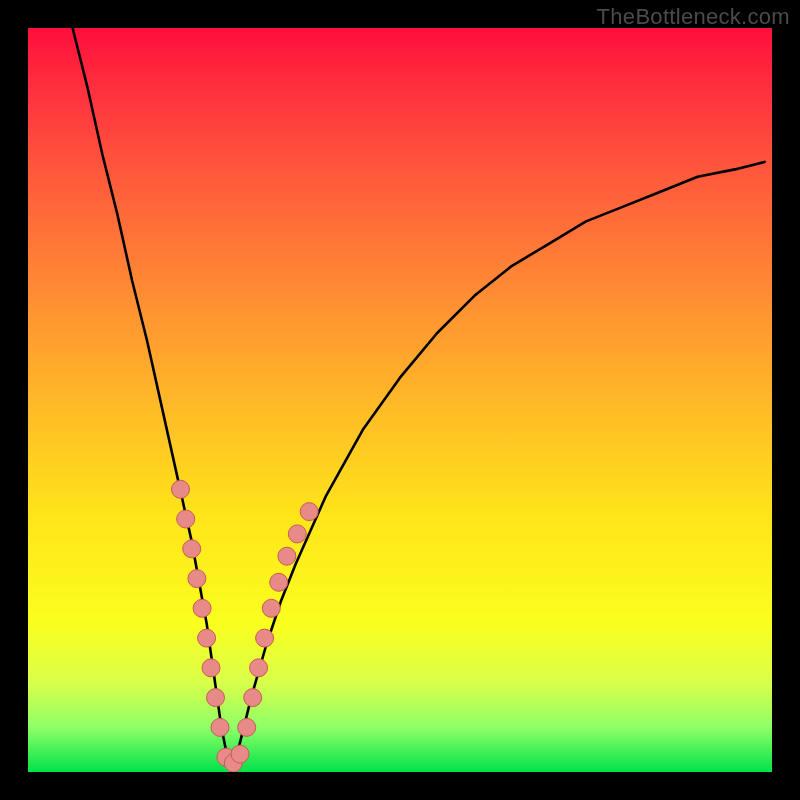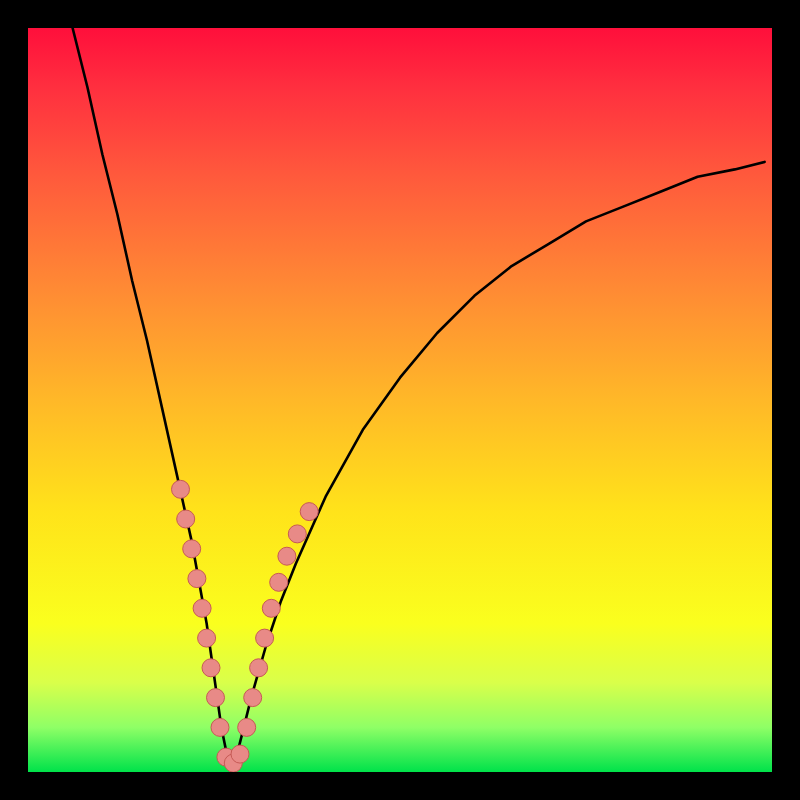--- a/index.html
+++ b/index.html
@@ -57,20 +57,21 @@
     inset: 0;
     width: 744px;
     height: 744px;
     overflow: visible;
   }
 </style>
 </head>
 <body>
 
 <div class="frame">
+  <div class="watermark">TheBottleneck.com</div>
   <div class="plot">
     <div class="gradient"></div>
     <svg class="plot-svg" viewBox="0 0 744 744">
       <path id="curve-path" fill="none" stroke="#000" stroke-width="2.6" stroke-linejoin="round" stroke-linecap="round" d="M44.6 0.0 L59.5 59.5 L74.4 126.5 L89.3 186.0 L104.2 253.0 L119.0 312.5 L133.9 379.4 L148.8 446.4 L163.7 513.4 L178.6 595.2 L186.0 647.3 L193.4 699.4 L200.9 736.6 L208.3 729.1 L215.8 699.4 L223.2 669.6 L238.1 617.5 L253.0 572.9 L267.8 535.7 L297.6 468.7 L334.8 401.8 L372.0 349.7 L409.2 305.0 L446.4 267.8 L483.6 238.1 L520.8 215.8 L558.0 193.4 L595.2 178.6 L632.4 163.7 L669.6 148.8 L706.8 141.4 L736.6 133.9"></path>
       <g id="dots-group">
           <circle cx="152.5" cy="461.3" r="9" fill="#e88a87" stroke="#c65a55" stroke-width="1"></circle>
           <circle cx="157.7" cy="491.0" r="9" fill="#e88a87" stroke="#c65a55" stroke-width="1"></circle>
           <circle cx="163.7" cy="520.8" r="9" fill="#e88a87" stroke="#c65a55" stroke-width="1"></circle>
           <circle cx="168.9" cy="550.6" r="9" fill="#e88a87" stroke="#c65a55" stroke-width="1"></circle>
           <circle cx="174.1" cy="580.3" r="9" fill="#e88a87" stroke="#c65a55" stroke-width="1"></circle>

